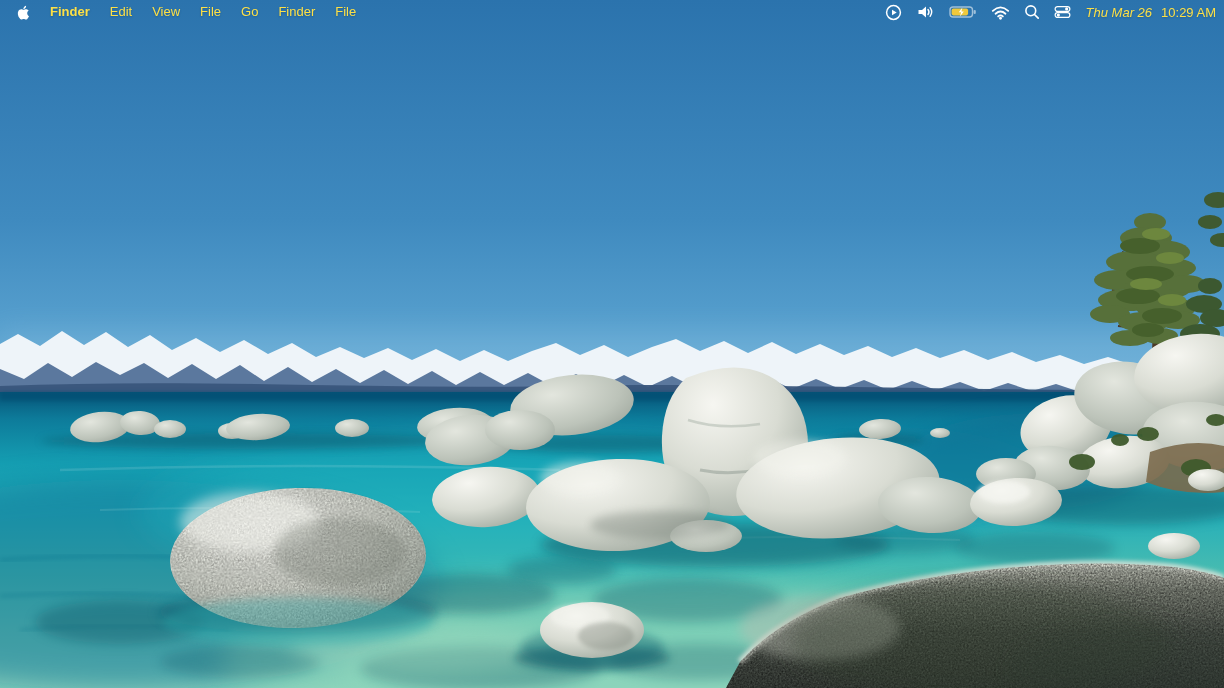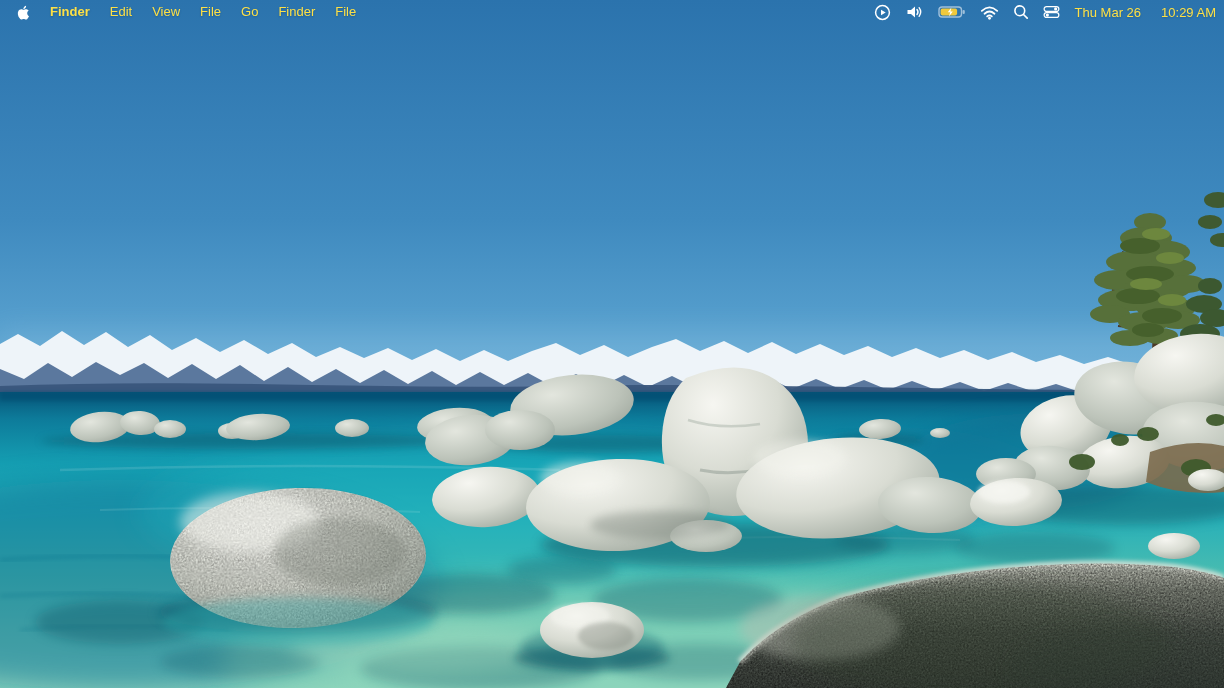--- a/index.html
+++ b/index.html
@@ -12,21 +12,21 @@
            padding:0 8px 0 12px;color:#fde047;
            font-size:13px;font-weight:500;
            text-shadow:0 1px 2px rgba(0,45,85,.30);z-index:5;}
   .mb-left{display:flex;align-items:center;}
   .mb-apple{display:flex;align-items:center;padding:0 10px 0 4px;cursor:default;}
   .mb-item{padding:0 10px;line-height:24px;white-space:nowrap;}
   .mb-item.app{font-weight:700;}
   .mb-right{display:flex;align-items:center;}
   .mb-status{display:flex;align-items:center;padding:0 7px;height:24px;}
   .mb-clock{display:flex;align-items:center;margin-left:8px;white-space:nowrap;}
-  .mb-clock .date{margin-right:20px;}
+  .mb-clock .date{margin-right:9px;font-style:italic;}
   svg{display:block;}
 </style>
 </head>
 <body>
 
 <div class="desktop">
 
   <svg class="wallpaper" width="1224" height="688" viewBox="0 0 1224 688" preserveAspectRatio="none">
     <defs>
       <linearGradient id="skyG" x1="0" y1="0" x2="0" y2="1">

